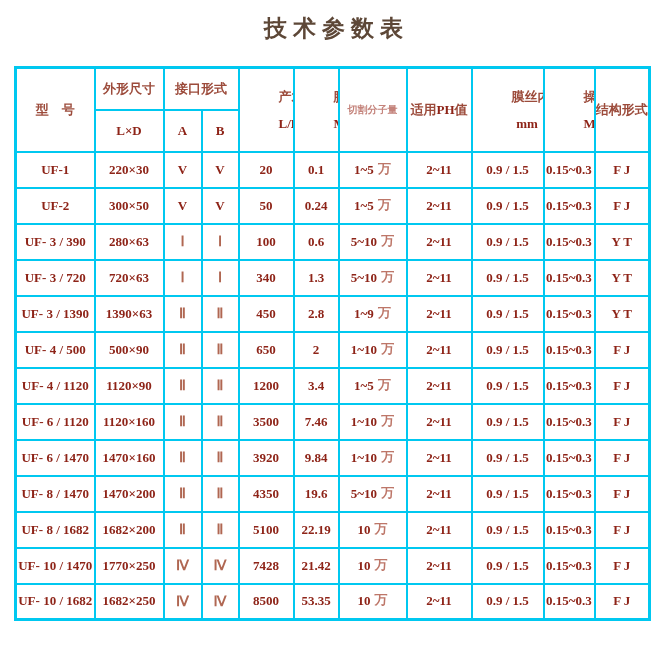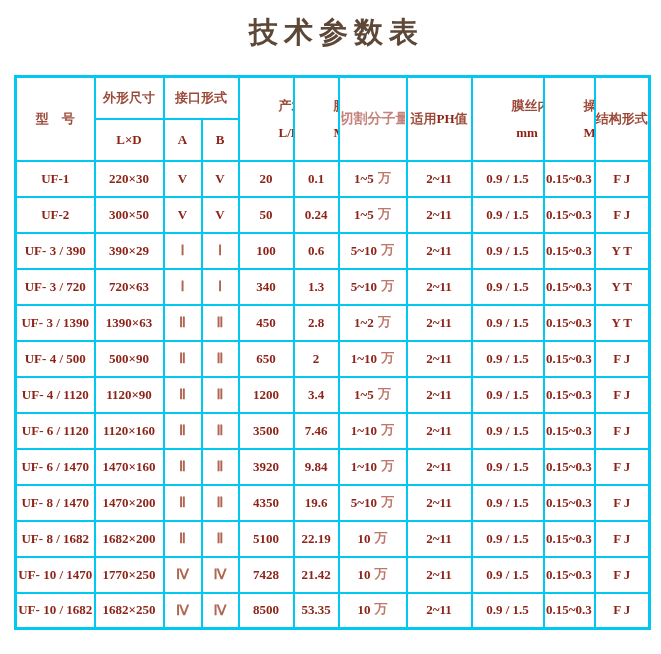--- a/index.html
+++ b/index.html
@@ -14,21 +14,21 @@
   *{box-sizing:border-box;}
   html,body{margin:0;padding:0;}
   body{
     width:661px;height:654px;background:#ffffff;
     font-family:"Liberation Sans", sans-serif;
     overflow:hidden;
   }
   .page-title{
     margin:13px 0 0 0;
     text-align:center;
-    font-size:29px;
+    font-size:23px;
     font-weight:bold;
     letter-spacing:6px;
     color:var(--title_text);
     padding-left:12px;
   }
   table.spec{
     border-collapse:collapse;
     table-layout:fixed;
     width:634px;
     margin:22px 0 0 14px;
@@ -39,21 +39,21 @@
     text-align:center;
     vertical-align:middle;
     font-weight:bold;
     padding:0;
     overflow:hidden;
     white-space:nowrap;
   }
   thead td{height:42px;}
   tbody td{height:36px;}
   .cn{color:var(--cn_text);font-size:13px;}
-  .cn-light{color:var(--cn_light);font-size:14px;border-radius:19px;}
+  .cn-light{color:var(--cn_light);font-size:10px;border-radius:19px;}
   .num{
     color:var(--num_text);
     font-family:"Liberation Serif", serif;
     font-size:13px;
   }
   .roman{
     color:var(--roman_light);
     font-family:"Liberation Serif", serif;
     font-size:14px;
   }
@@ -142,21 +142,21 @@
           <td class="num">50</td>
           <td class="num">0.24</td>
           <td class="num"><span>1~5</span><span class="wan">万</span></td>
           <td class="num">2~11</td>
           <td class="num">0.9 / 1.5</td>
           <td class="num">0.15~0.3</td>
           <td class="num">F J</td>
         </tr>
         <tr>
           <td class="num">UF- 3 / 390</td>
-          <td class="num">390×29</td>
+          <td class="num">280×63</td>
           <td class="roman">Ⅰ</td>
           <td class="roman">Ⅰ</td>
           <td class="num">100</td>
           <td class="num">0.6</td>
           <td class="num"><span>5~10</span><span class="wan">万</span></td>
           <td class="num">2~11</td>
           <td class="num">0.9 / 1.5</td>
           <td class="num">0.15~0.3</td>
           <td class="num">Y T</td>
         </tr>
@@ -173,21 +173,21 @@
           <td class="num">0.15~0.3</td>
           <td class="num">Y T</td>
         </tr>
         <tr>
           <td class="num">UF- 3 / 1390</td>
           <td class="num">1390×63</td>
           <td class="roman">Ⅱ</td>
           <td class="roman">Ⅱ</td>
           <td class="num">450</td>
           <td class="num">2.8</td>
-          <td class="num"><span>1~2</span><span class="wan">万</span></td>
+          <td class="num"><span>1~9</span><span class="wan">万</span></td>
           <td class="num">2~11</td>
           <td class="num">0.9 / 1.5</td>
           <td class="num">0.15~0.3</td>
           <td class="num">Y T</td>
         </tr>
         <tr>
           <td class="num">UF- 4 / 500</td>
           <td class="num">500×90</td>
           <td class="roman">Ⅱ</td>
           <td class="roman">Ⅱ</td>

